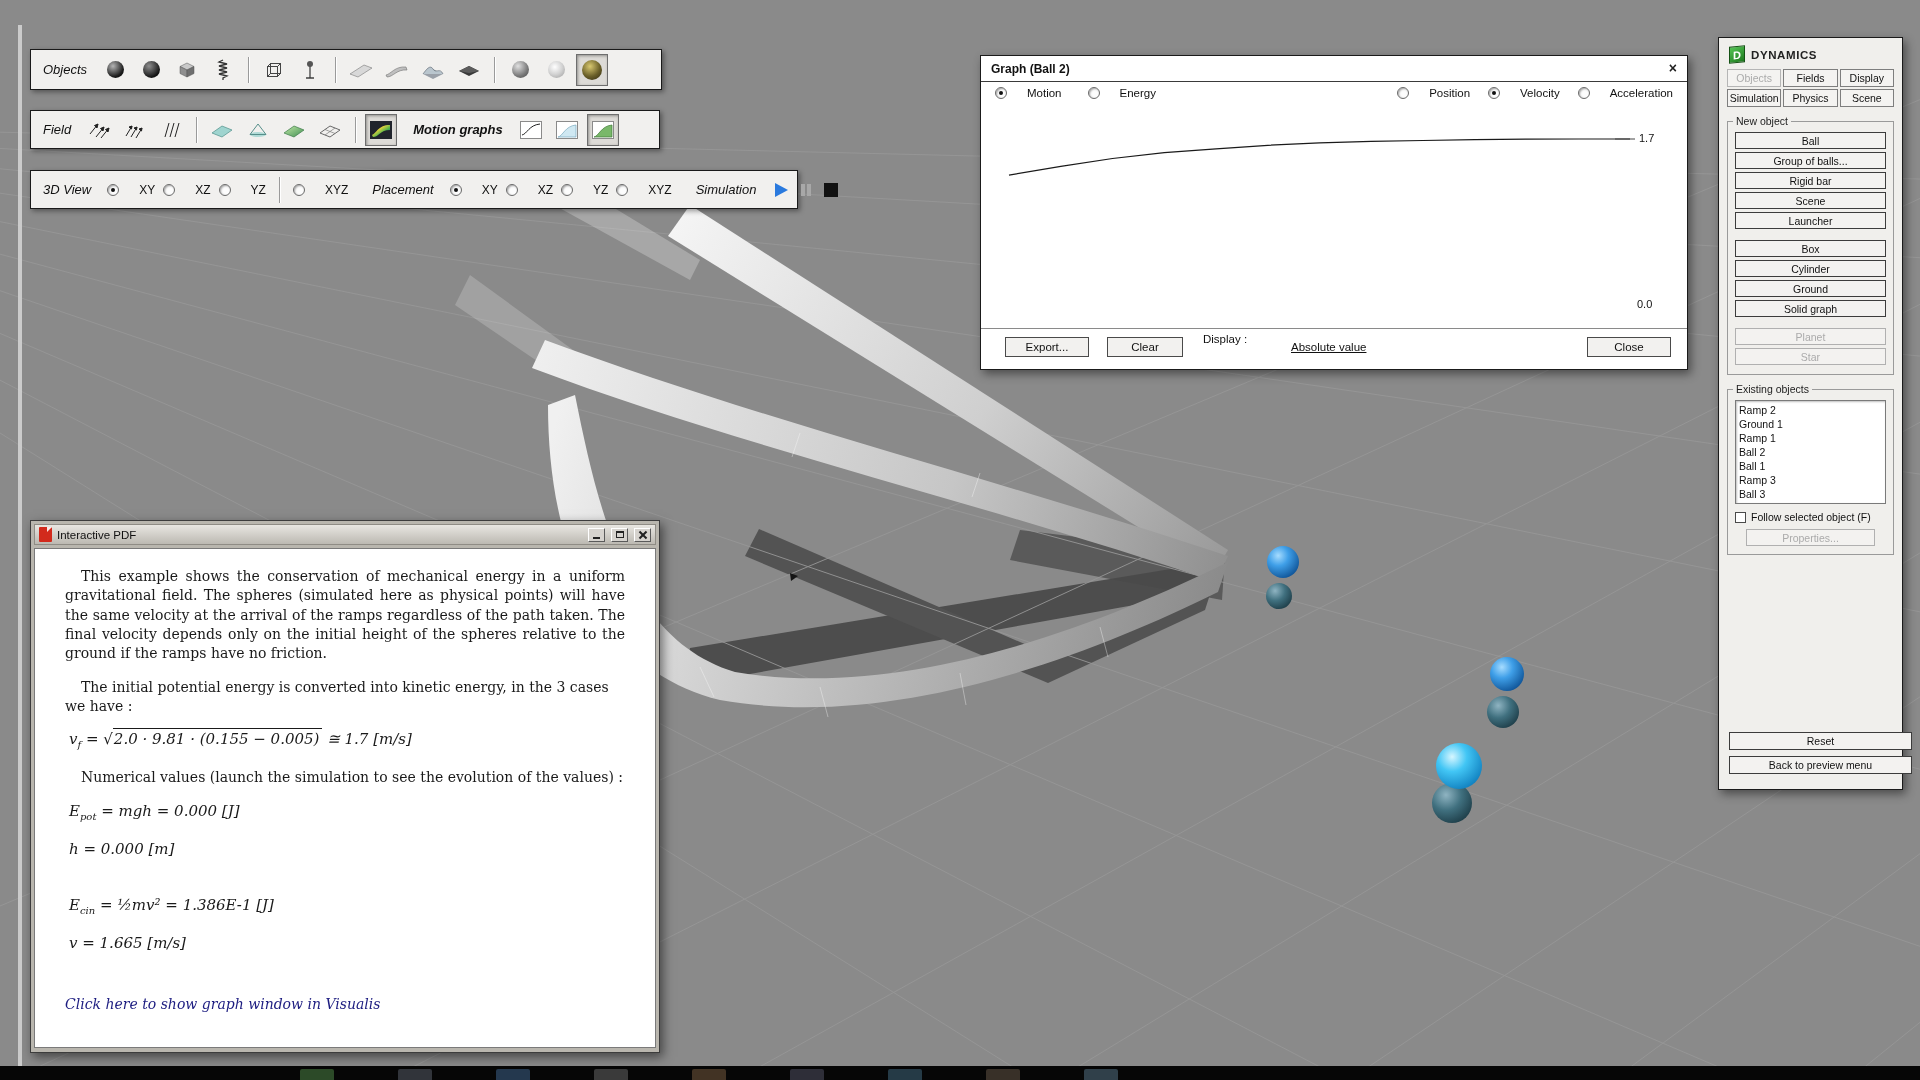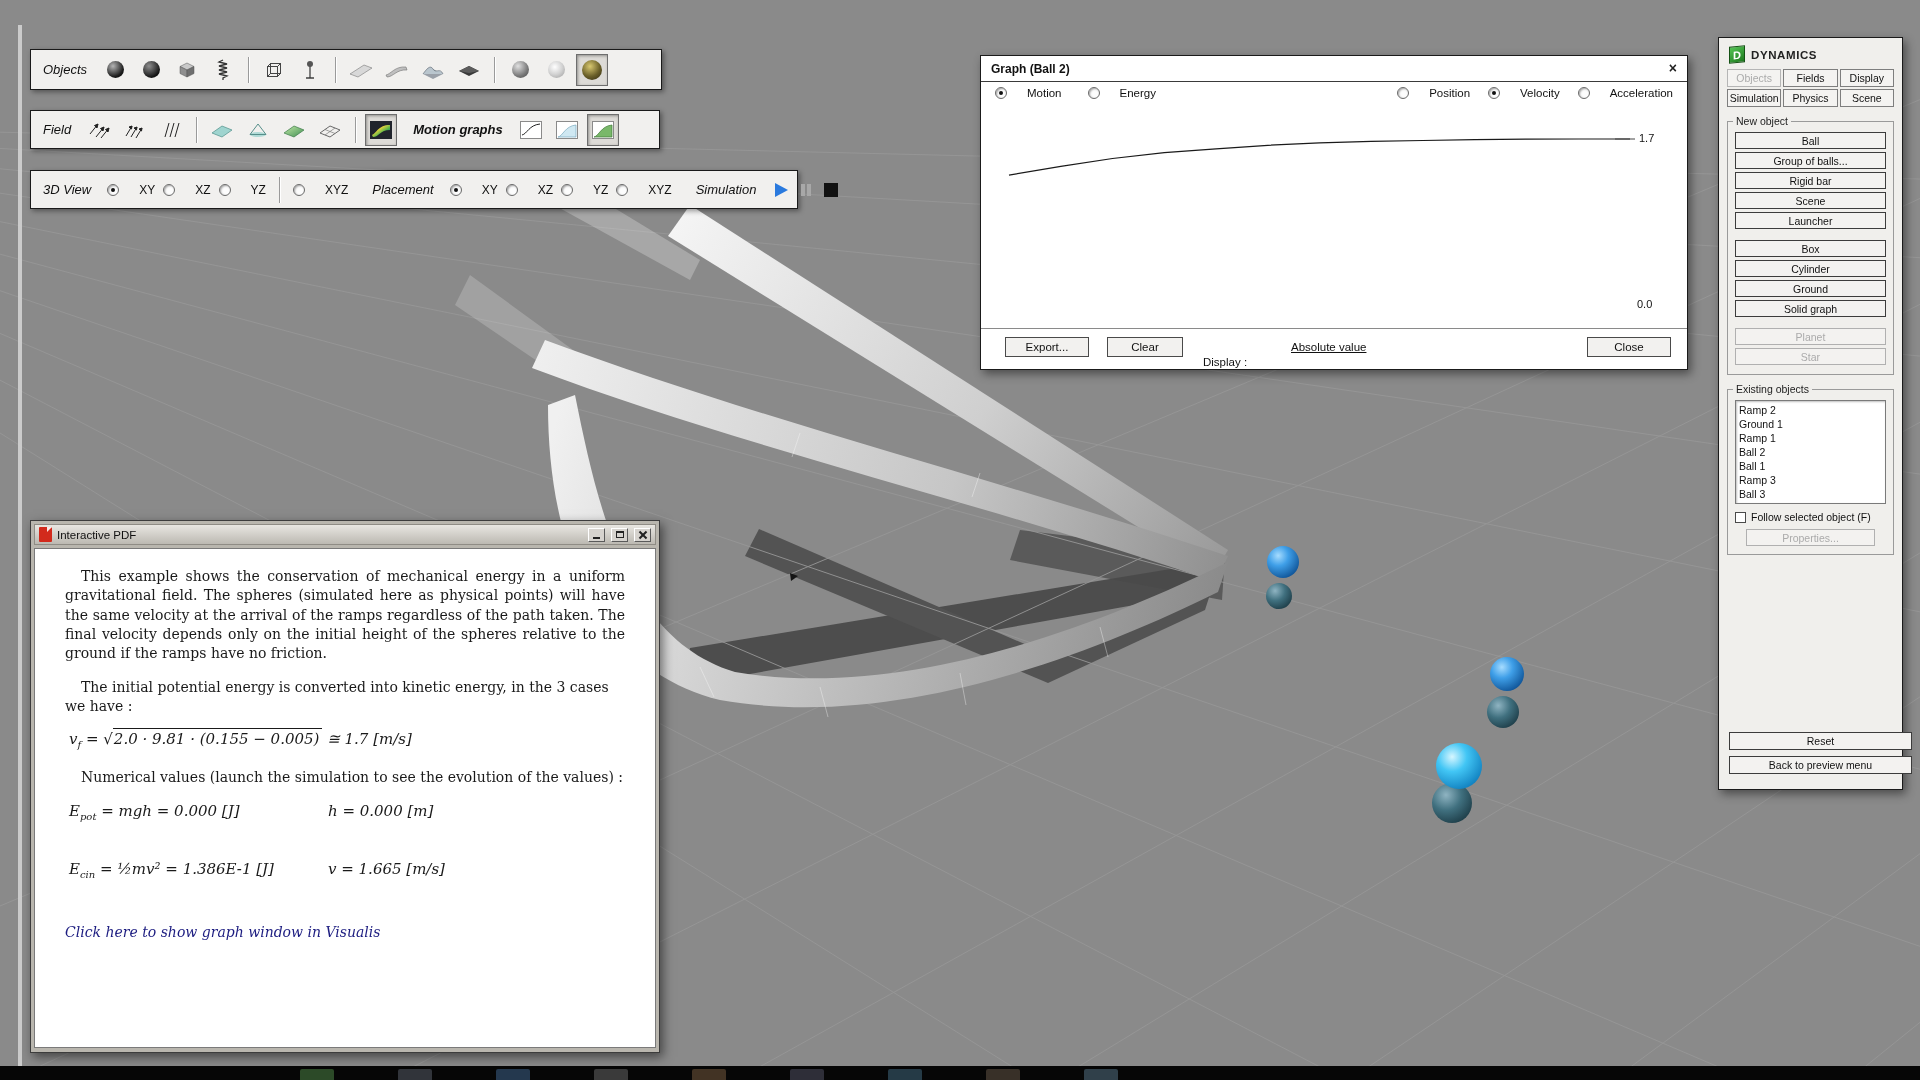--- a/index.html
+++ b/index.html
@@ -111,21 +111,21 @@
   .pg-x::before,.pg-x::after { content:""; position:absolute; left:3px; top:-1px; width:2px; height:10px; background:#222; }
   .pg-x::before { transform:rotate(45deg);} .pg-x::after { transform:rotate(-45deg);}
   .pdf-content { background:#fff; border:1px solid #7a7a7a; height:500px; margin-top:3px;
     padding:18px 30px 0; font-family:"DejaVu Serif","Liberation Serif",serif; color:#1a1a1a; }
   .pdf-heading { font-variant:small-caps; letter-spacing:1.6px; text-align:center; font-size:17px; margin-bottom:16px; }
   .pdf-para { font-size:14px; line-height:1.38; text-align:justify; text-indent:16px; margin-bottom:14px; }
   .pdf-para.noj { text-align:left; }
   .formula { font-size:15px; font-style:italic; margin:0 0 18px 4px; }
   .formula sub { font-size:10px; font-style:italic; }
   .sqrt-bar { border-top:1.3px solid #1a1a1a; padding:1px 3px 0 1px; }
-  .values-row { display:flex; margin-bottom:20px; }
+  .values-row { display:flex; margin-bottom:20px;flex-direction:column; }
   .values-row .col1 { width:255px; }
   .pdf-link { font-style:italic; font-size:14px; color:#1c1c80; margin-top:26px; }
 
   
   .taskbar { position:absolute; left:0; top:1066px; width:1920px; height:14px; background:#060606;
     display:flex; align-items:flex-start; gap:64px; padding:3px 0 0 300px; z-index:60; }
   .task-item { width:34px; height:11px; border-radius:2px 2px 0 0; }
 </style>
 </head>
 <body>
@@ -477,21 +477,21 @@
     </div>
     <svg class="gw-plot" width="708" height="210">
       <polyline points="28.0,69.1 79.8,60.3 131.5,52.5 183.3,46.7 235.0,42.8 286.8,39.3 338.5,36.9 390.3,35.4 442.0,34.5 493.8,33.7 545.5,33.2 597.3,33.0 649.0,33.0" fill="none" stroke="#1a1a1a" stroke-width="1.2"></polyline>
       <line x1="634" y1="33" x2="654" y2="33" stroke="#444" stroke-width="1"></line>
     </svg>
     <div class="gw-ylab" style="left:658px;top:76px;">1.7</div>
     <div class="gw-ylab" style="left:656px;top:242px;">0.0</div>
     <div class="gw-footer-sep"></div>
     <button class="cbtn gw-btn" style="left:24px;top:281px;width:84px;">Export...</button>
     <button class="cbtn gw-btn" style="left:126px;top:281px;width:76px;">Clear</button>
-    <span class="gw-display-label" style="left:222px;top:300px;">Display :</span>
+    <span class="gw-display-label" style="left:222px;top:277px;">Display :</span>
     <span class="gw-display-value" style="left:276px;top:285px;margin-left:34px;">Absolute value</span>
     <button class="cbtn gw-btn" style="left:606px;top:281px;width:84px;">Close</button>
   </div>
 
   <div class="panel" style="left:1718px;top:37px;width:185px;height:753px;">
     <div class="panel-header">
       <span class="dyn-logo">D</span>
       <span class="brand">DYNAMICS</span>
     </div>
     <div class="tabs">

